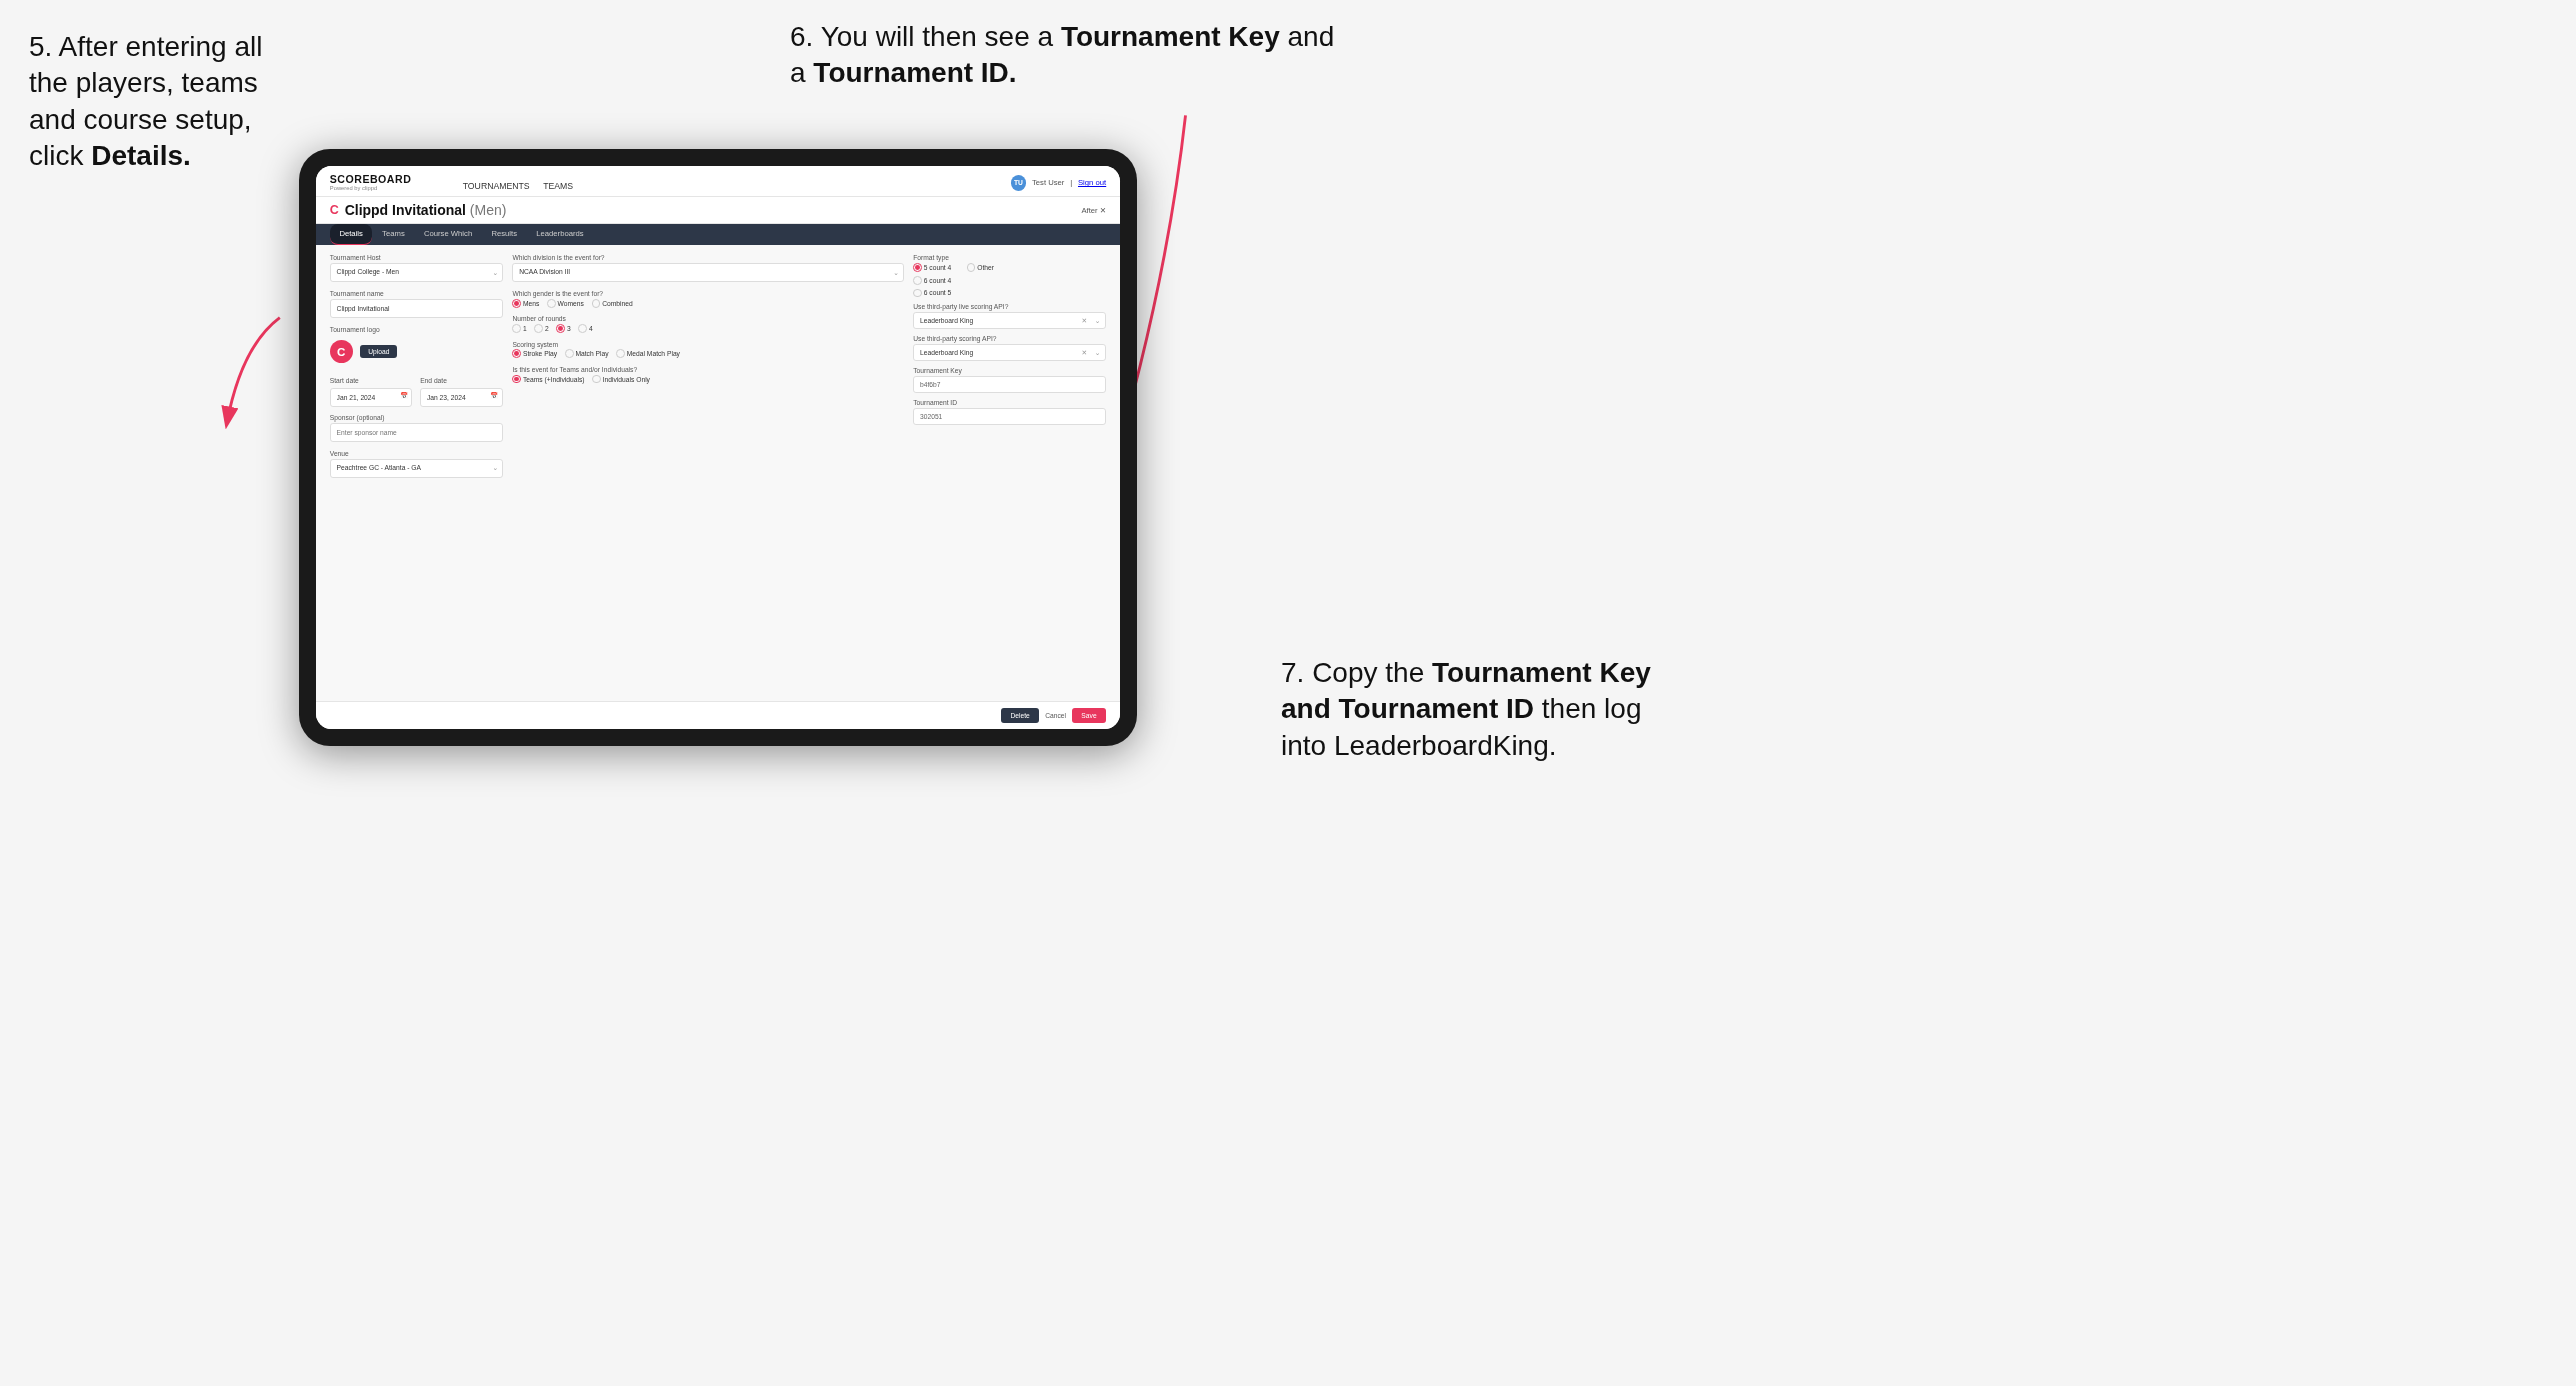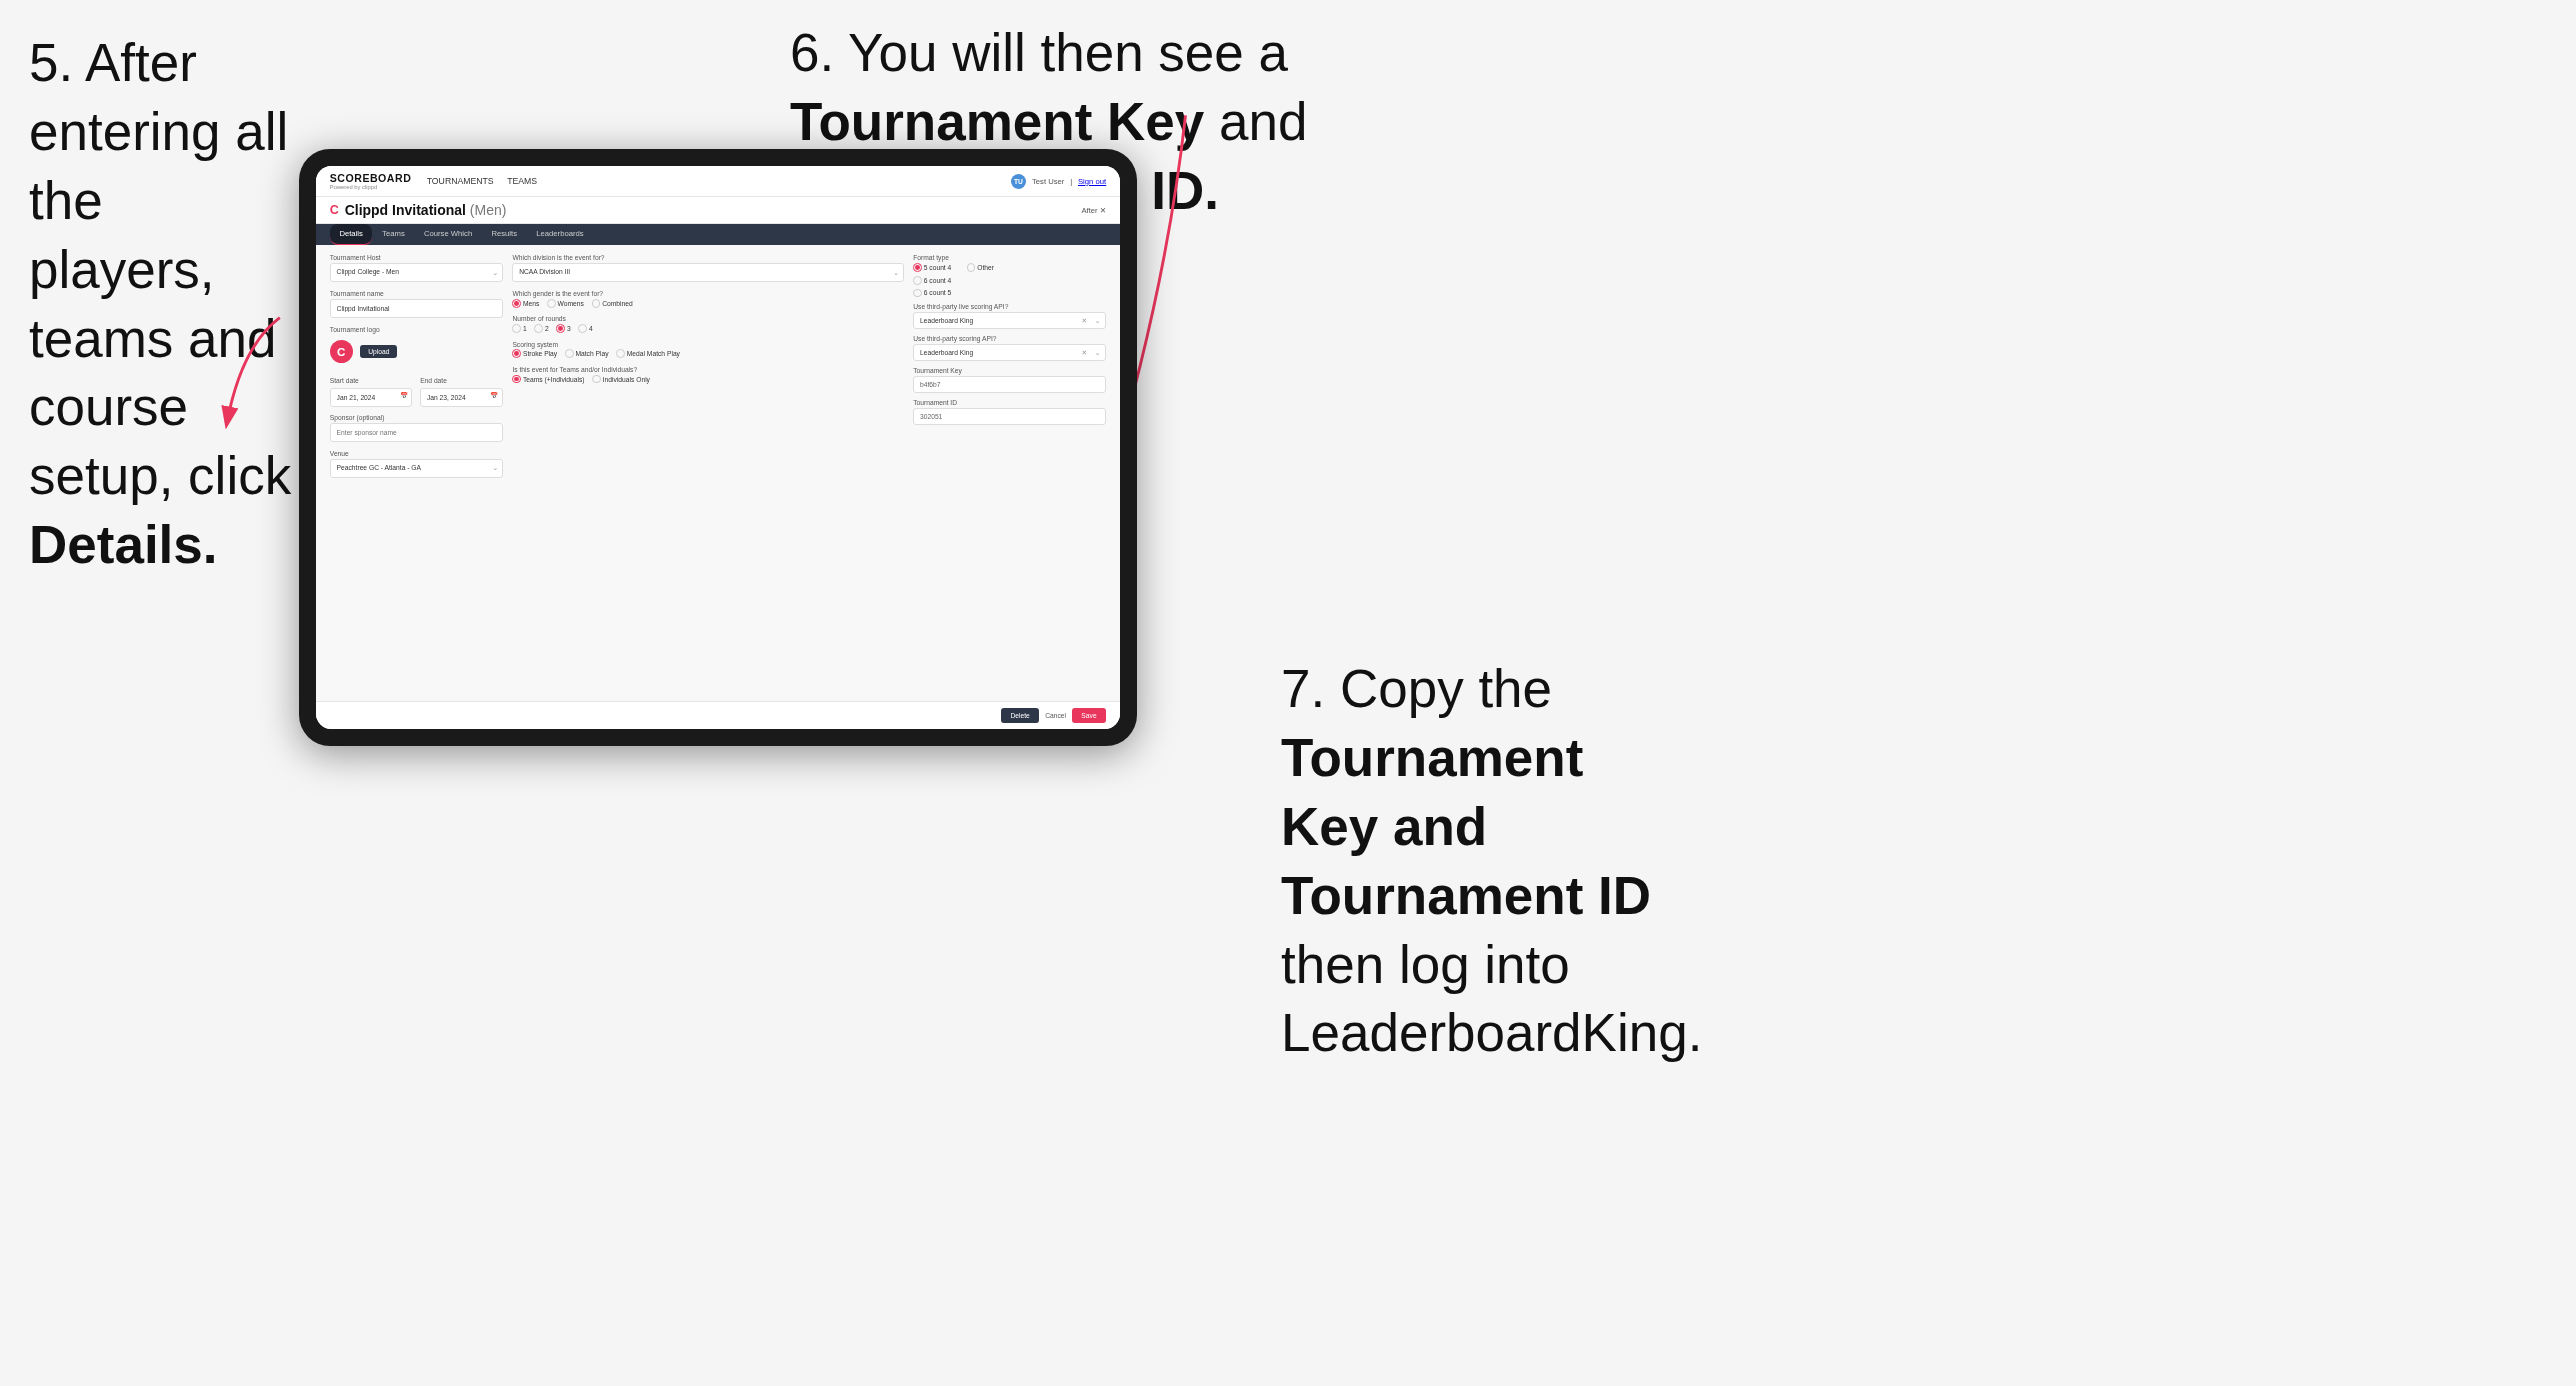--- a/index.html
+++ b/index.html
@@ -8,21 +8,21 @@
       font-family: -apple-system, BlinkMacSystemFont, 'Segoe UI', Arial, sans-serif;
       width: 2576px;
       height: 1386px;
       position: relative;
       overflow: hidden;
     }
 
     
     .annotation {
       position: absolute;
-      font-size: 53px;
+      font-size: 28px;
       line-height: 1.3;
       color: #111;
     }
     .annotation strong { font-weight: 700; }
 
     .annotation-left {
       left: 29px;
       top: 29px;
       width: 270px;
     }
@@ -58,25 +58,26 @@
       background: #fff;
       border-radius: 15.4px;
       overflow: hidden;
       display: flex;
       flex-direction: column;
     }
 
     
     .app-header {
       display: flex;
-      align-items: center;
+      align-items: flex-end;
       padding: 5.8px 13.5px;
       background: #fff;
       border-bottom: 1px solid #e5e5e5;
       min-height: 31px;
+      gap: 36px;
     }
 
     .scoreboard-logo {
       display: flex;
       flex-direction: column;
       margin-right: 15.4px;
     }
 
     .scoreboard-logo .logo-title {
       font-size: 10.6px;

